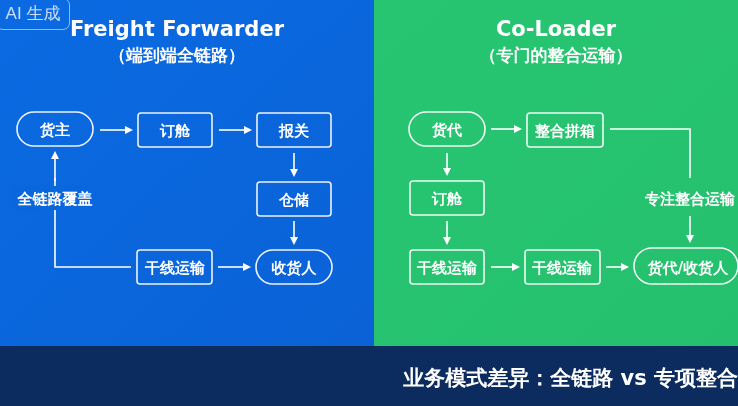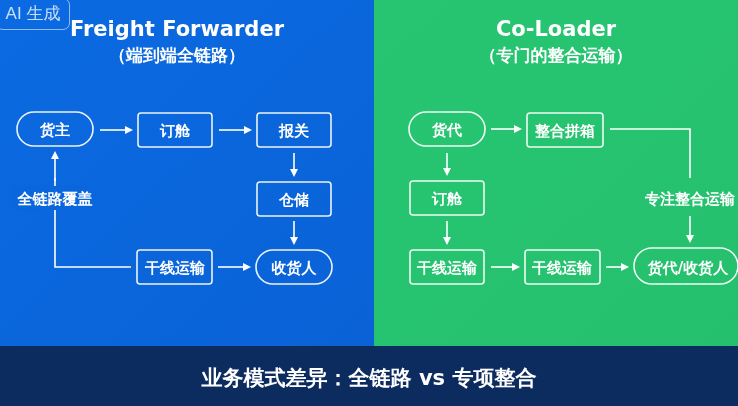--- a/index.html
+++ b/index.html
@@ -1,21 +1,21 @@
 <!DOCTYPE html>
 <html><head>
 <meta charset="utf-8">
 <style>
   html, body { margin:0; padding:0; }
   body { width:738px; height:406px; overflow:hidden; font-family:"DejaVu Sans","Liberation Sans",sans-serif; background:#0b2a5c; }
   .stage { position:relative; width:592px; height:406px; }
   svg { position:absolute; left:0; top:0; }
   .t { font-family:"DejaVu Sans","Liberation Sans",sans-serif; fill:#ffffff; font-weight:bold; }
   .badge { position:absolute; left:-4px; top:-2px; width:74px; height:32px; border:1.5px solid rgba(255,255,255,0.55); border-radius:7px; box-sizing:border-box; color:rgba(255,255,255,0.78); font-size:17px; line-height:29px; text-align:center; font-family:"Liberation Sans","DejaVu Sans",sans-serif; }
-  .footer-text { position:absolute; left:0; top:346px; width:738px; height:60px; line-height:64px; text-align:center; color:#ffffff; font-weight:bold; font-size:21px; font-family:"DejaVu Sans","Liberation Sans",sans-serif; }
+  .footer-text { position:absolute; left:0; top:346px; width:738px; height:60px; line-height:64px; text-align:right; color:#ffffff; font-weight:bold; font-size:21px; font-family:"DejaVu Sans","Liberation Sans",sans-serif; }
 </style>
 </head>
 <body>
 
 <div class="stage">
   <svg width="738" height="406" viewBox="0 0 738 406">
     <defs>
       <marker id="ah" markerWidth="8" markerHeight="8" refX="6" refY="4" orient="auto" markerUnits="userSpaceOnUse">
         <path d="M0,0 L8,4 L0,8 Z" fill="#ffffff"></path>
       </marker>

